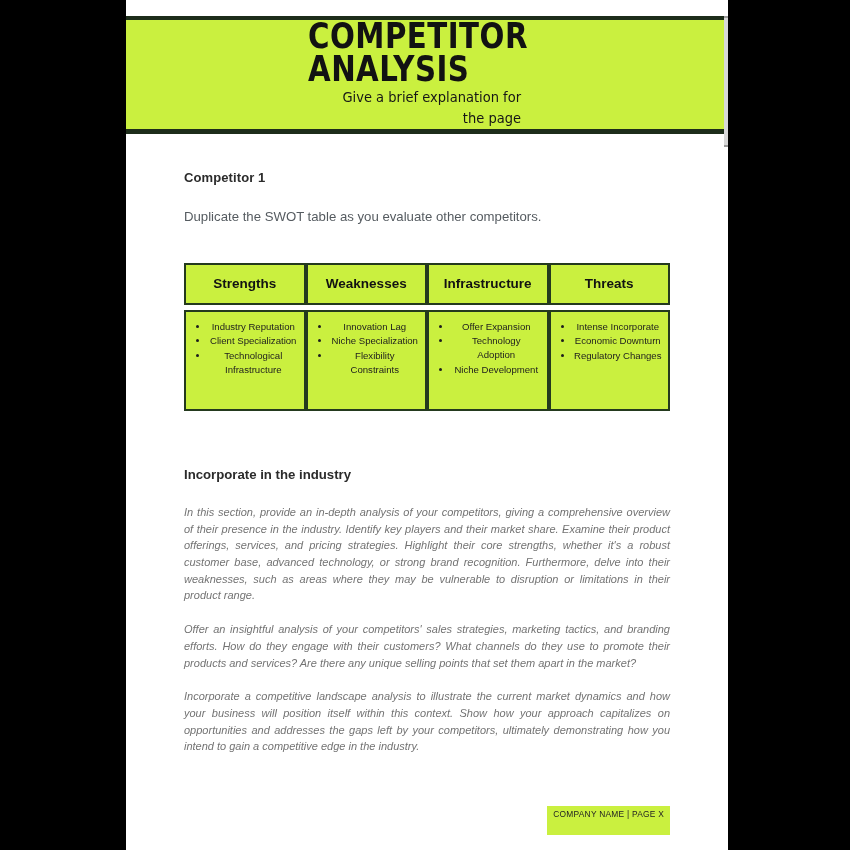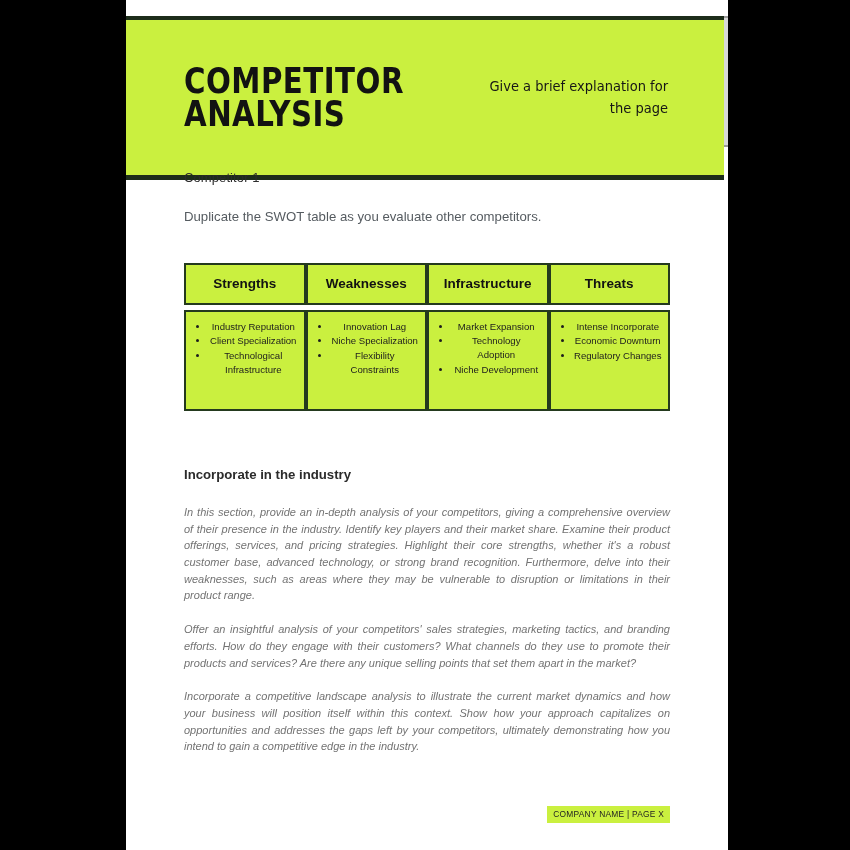--- a/index.html
+++ b/index.html
@@ -52,29 +52,30 @@
     border-bottom: 2px solid #9a9a9a;
     box-sizing: border-box;
   }
 
   
   .banner {
     position: absolute;
     left: 0;
     top: 16px;
     width: 598px;
-    height: 164px;
+    height: 118px;
     background: #caf03f;
     border-top: 4px solid #1d2d1a;
     border-bottom: 5px solid #1d2d1a;
     box-sizing: border-box;
     display: flex;
     align-items: center;
     justify-content: space-between;
     padding: 0 56px 0 58px;
+    flex-direction: column;
   }
   .banner-title {
     font-family: "Liberation Sans Narrow", "DejaVu Sans Condensed", "Liberation Sans", sans-serif;
     font-weight: 700;
     font-size: 35px;
     line-height: 0.93;
     letter-spacing: 0.5px;
     color: #121212;
     text-transform: uppercase;
     transform: scaleX(0.93);
@@ -93,21 +94,21 @@
   
   .content {
     position: absolute;
     left: 58px;
     top: 170px;
     width: 486px;
   }
 
   .section-heading {
     font-size: 13px;
-    font-weight: 400;
+    font-weight: 700;
     color: #2b2b2b;
     margin: 0 0 22px 0;
     letter-spacing: 0.1px;
   }
 
   .lead-text {
     font-size: 13.2px;
     color: #555b60;
     margin: 0 0 36px 0;
     line-height: 1.5;
@@ -186,21 +187,21 @@
     display: flex;
     justify-content: flex-end;
     padding-right: 54px;
     box-sizing: border-box;
   }
   .footer-badge {
     background: #caf03f;
     color: #232323;
     font-size: 8.4px;
     letter-spacing: 0.25px;
-    padding: 3px 6px 4px 6px;
+    padding: 3px 6px 16px 6px;
     white-space: nowrap;
   }
 </style>
 </head>
 <body>
 
 <div class="viewport">
 
   <div class="page-edge"></div>
   <div class="scroll-thumb"></div>
@@ -239,21 +240,21 @@
               <li>Niche Specialization</li>
               <li>Flexibility Constraints</li>
             </ul>
           </div>
         </div>
 
         <div class="swot-col">
           <div class="swot-head">Infrastructure</div>
           <div class="swot-body">
             <ul>
-              <li>Market Expansion</li>
+              <li>Offer Expansion</li>
               <li>Technology Adoption</li>
               <li>Niche Development</li>
             </ul>
           </div>
         </div>
 
         <div class="swot-col">
           <div class="swot-head">Threats</div>
           <div class="swot-body">
             <ul>

